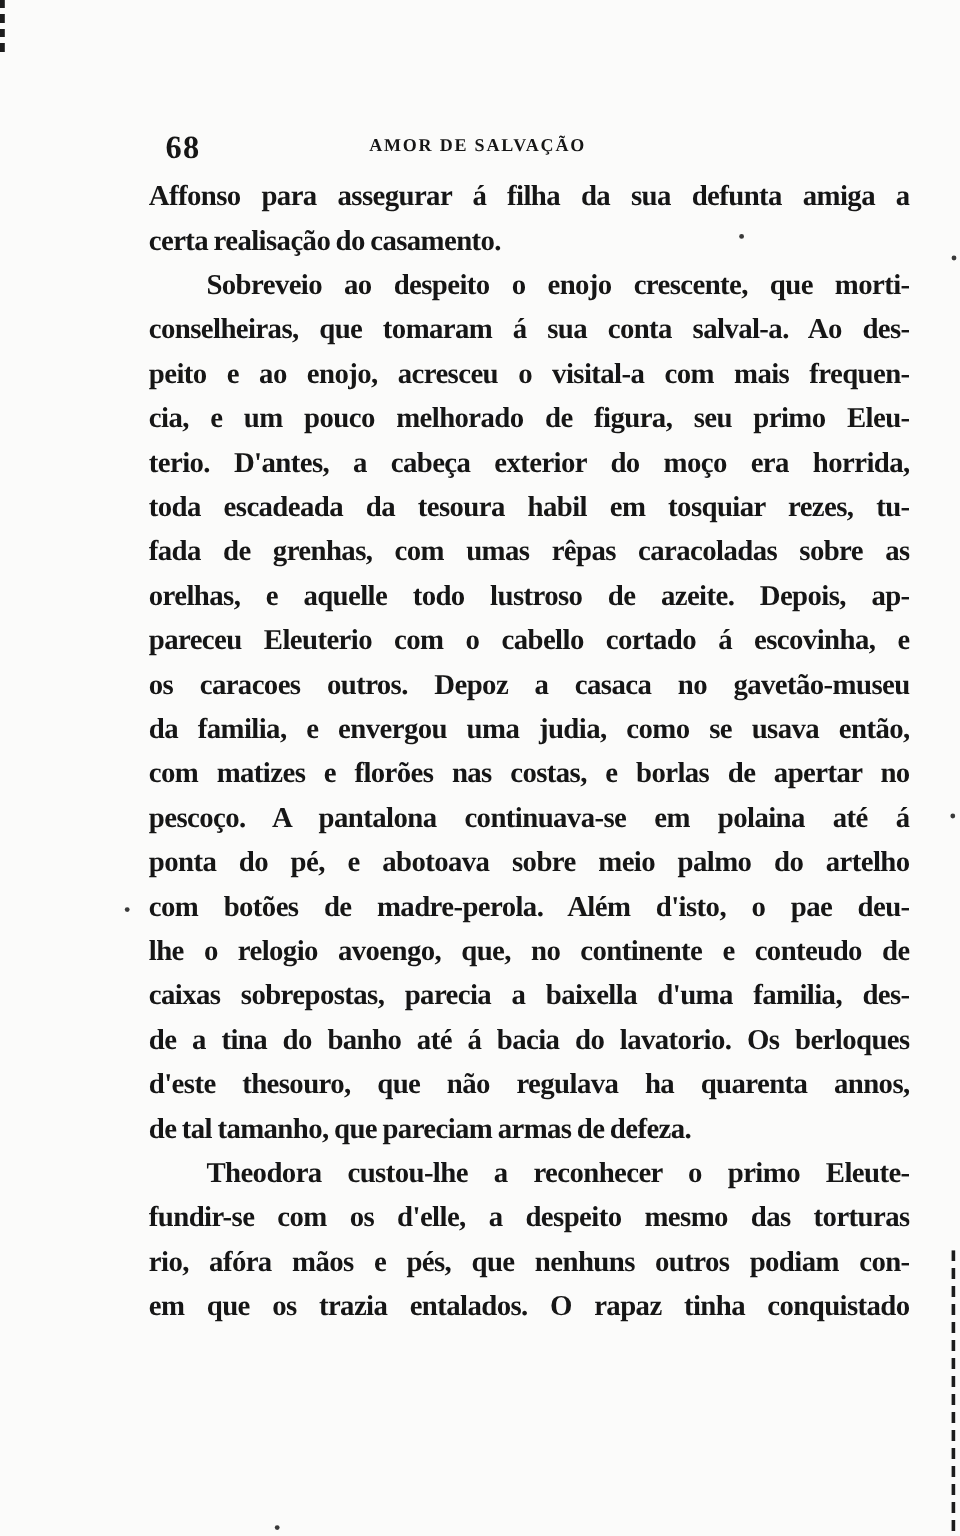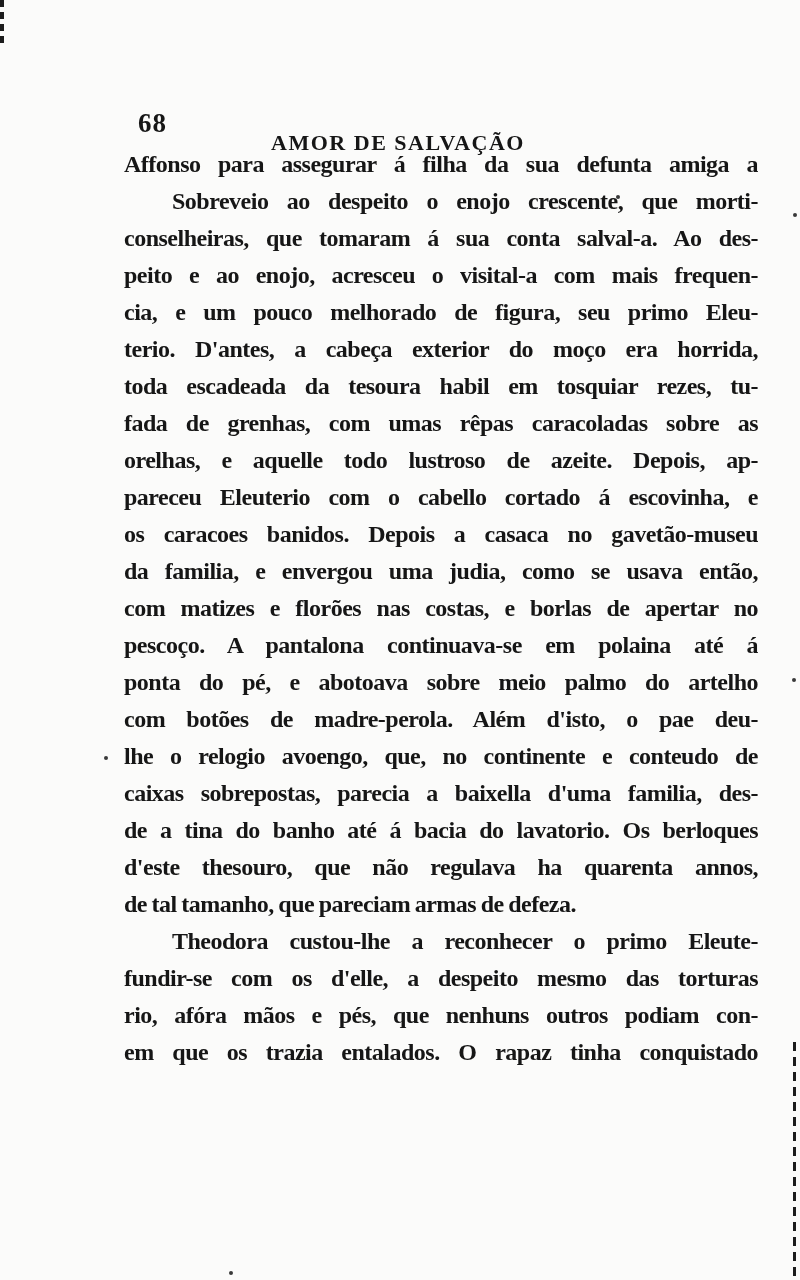--- a/index.html
+++ b/index.html
@@ -17,23 +17,22 @@
 
   
   .header { position:absolute; top:104px; left:126px; width:640px; height:34px; }
   .page-number {
     position:absolute; left:12px; top:4px;
     font-size:27px; font-weight:bold; letter-spacing:1px;
   }
   .running-title {
     position:absolute; left:272px; top:10px;
     transform:translateX(-50%);
-    font-size:22px; font-weight:bold; letter-spacing:1.5px;
+    font-size:15px; font-weight:bold; letter-spacing:1.5px;
     white-space:nowrap;
-    margin-top:16px;
   }
 
   
   .text-block {
     position:absolute; left:124px; top:146px; width:634px;
   }
   .line {
     height:37px; line-height:37px;
     font-size:24px; font-weight:bold;
     letter-spacing:-0.5px; word-spacing:-1px;
@@ -62,30 +61,31 @@
 
 <div class="scan-page">
 
   <div class="header">
     <div class="page-number">68</div>
     <div class="running-title">AMOR DE SALVAÇÃO</div>
   </div>
 
   <div class="text-block">
     <div class="line">Affonso para assegurar á filha da sua defunta amiga a</div>
+    <div class="line para-end">certa realisação do casamento.</div>
     <div class="line indent">Sobreveio ao despeito o enojo crescente, que morti-</div>
     <div class="line">conselheiras, que tomaram á sua conta salval-a. Ao des-</div>
     <div class="line">peito e ao enojo, acresceu o visital-a com mais frequen-</div>
     <div class="line">cia, e um pouco melhorado de figura, seu primo Eleu-</div>
     <div class="line">terio. D'antes, a cabeça exterior do moço era horrida,</div>
     <div class="line">toda escadeada da tesoura habil em tosquiar rezes, tu-</div>
     <div class="line">fada de grenhas, com umas rêpas caracoladas sobre as</div>
     <div class="line">orelhas, e aquelle todo lustroso de azeite. Depois, ap-</div>
     <div class="line">pareceu Eleuterio com o cabello cortado á escovinha, e</div>
-    <div class="line">os caracoes banidos. Depois a casaca no gavetão-museu</div>
+    <div class="line">os caracoes outros. Depoz a casaca no gavetão-museu</div>
     <div class="line">da familia, e envergou uma judia, como se usava então,</div>
     <div class="line">com matizes e florões nas costas, e borlas de apertar no</div>
     <div class="line">pescoço. A pantalona continuava-se em polaina até á</div>
     <div class="line">ponta do pé, e abotoava sobre meio palmo do artelho</div>
     <div class="line">com botões de madre-perola. Além d'isto, o pae deu-</div>
     <div class="line">lhe o relogio avoengo, que, no continente e conteudo de</div>
     <div class="line">caixas sobrepostas, parecia a baixella d'uma familia, des-</div>
     <div class="line">de a tina do banho até á bacia do lavatorio. Os berloques</div>
     <div class="line">d'este thesouro, que não regulava ha quarenta annos,</div>
     <div class="line para-end">de tal tamanho, que pareciam armas de defeza.</div>

